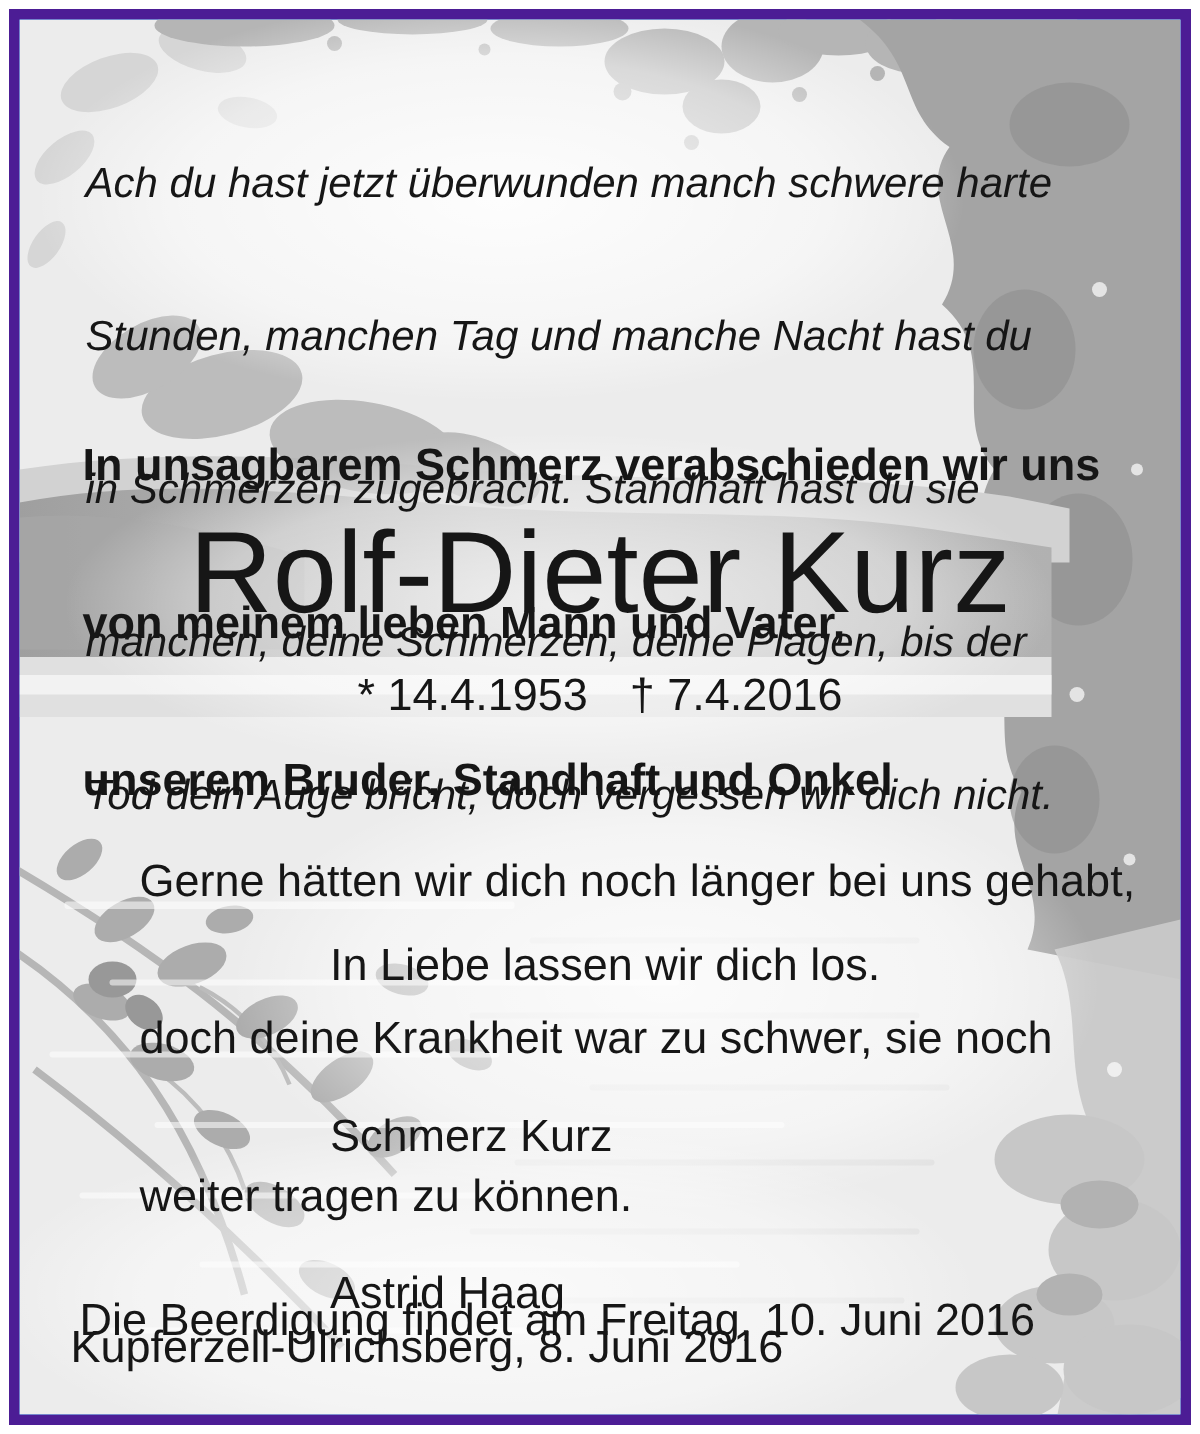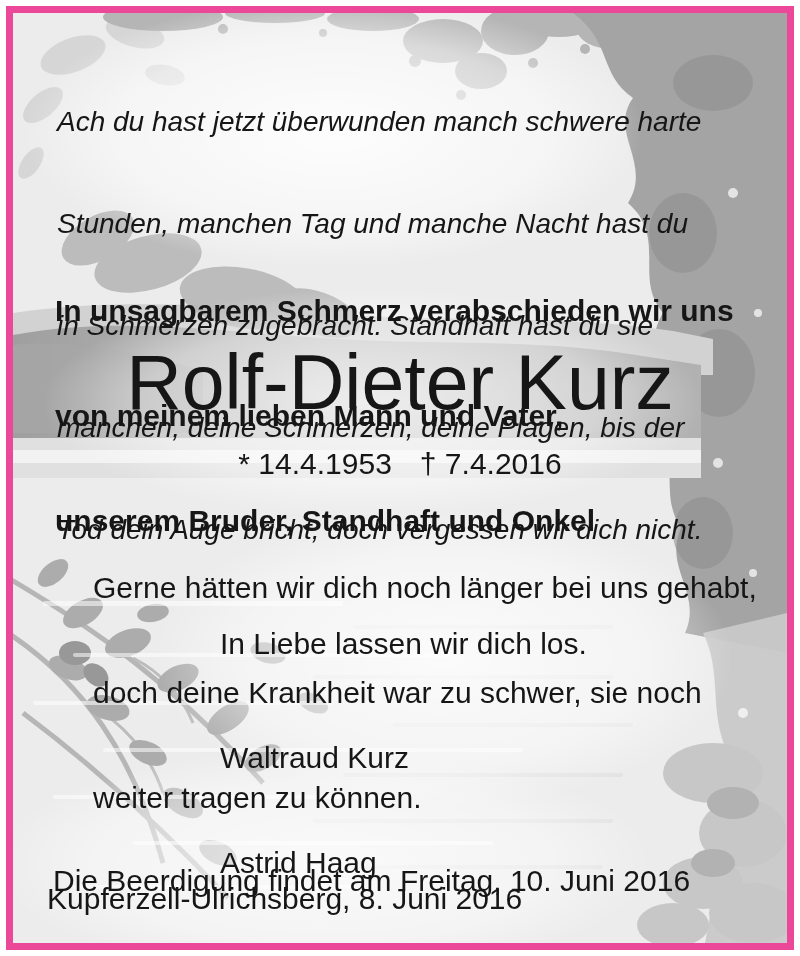--- a/index.html
+++ b/index.html
@@ -3,21 +3,21 @@
 <meta charset="utf-8">
 <style>
   html,body{margin:0;padding:0;}
   body{
     width:800px;height:956px;position:relative;background:#ffffff;
     font-family:"Liberation Sans", sans-serif;color:#161616;
     -webkit-font-smoothing:antialiased;
   }
   .frame{
     position:absolute;left:6px;top:6px;width:774px;height:930px;
-    border:7px solid #ec4899;box-sizing:content-box;background:#7dd3fc;
+    border:7px solid #4c1d95;box-sizing:content-box;background:#7dd3fc;
   }
   .content{position:absolute;inset:0;overflow:hidden;}
   svg.bg{position:absolute;left:0;top:0;width:774px;height:930px;}
   .txt{position:absolute;white-space:pre;}
   .verse{left:44px;top:24px;font-size:28px;line-height:34px;font-style:italic;}
   .intro{left:42px;top:210px;font-size:30px;line-height:35px;font-weight:bold;}
   .name{left:0;right:0;top:326px;text-align:center;font-size:77px;line-height:86px;letter-spacing:0;}
   .dates{left:0;right:0;top:434px;display:flex;justify-content:center;column-gap:28px;font-size:30px;line-height:34px;}
   .body-block{left:40px;top:487px;font-size:30px;line-height:35px;margin-left:40px;}
   .farewell{left:207px;top:613px;font-size:30px;line-height:35px;}
@@ -208,21 +208,21 @@
 
     <div class="txt body-block">
       <div>Gerne hätten wir dich noch länger bei uns gehabt,</div>
       <div>doch deine Krankheit war zu schwer, sie noch</div>
       <div>weiter tragen zu können.</div>
     </div>
 
     <div class="txt farewell">In Liebe lassen wir dich los.</div>
 
     <div class="txt mourners">
-      <div>Waltraud Kurz</div>
+      <div>Schmerz Kurz</div>
       <div>Astrid Haag</div>
       
     </div>
 
     <div class="txt funeral">
       <div>Die Beerdigung findet am Freitag, 10. Juni 2016</div>
       
     </div>
 
     <div class="txt dateline">Kupferzell-Ulrichsberg, 8. Juni 2016</div>

